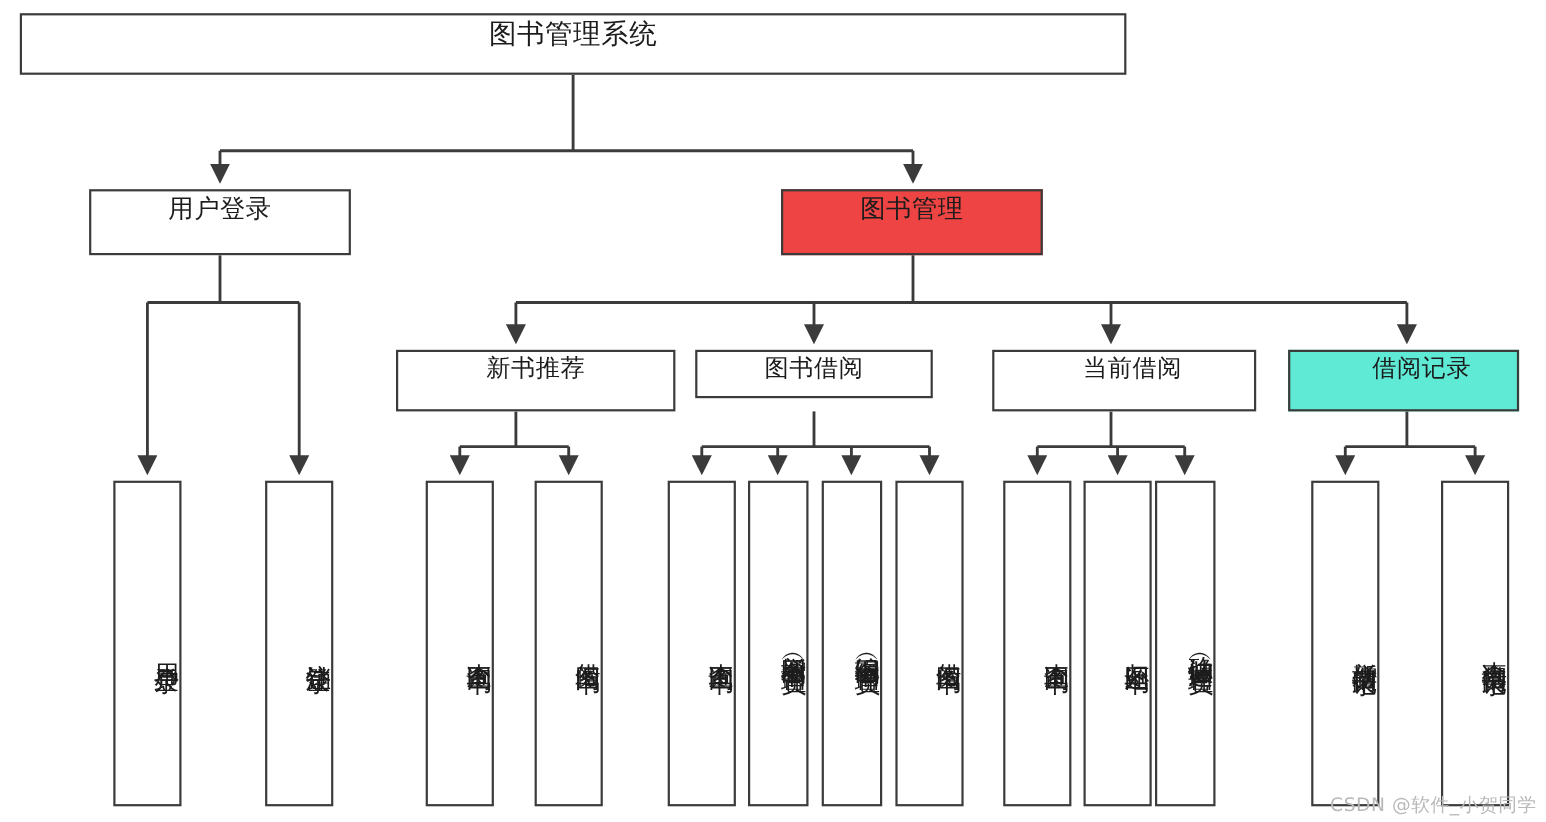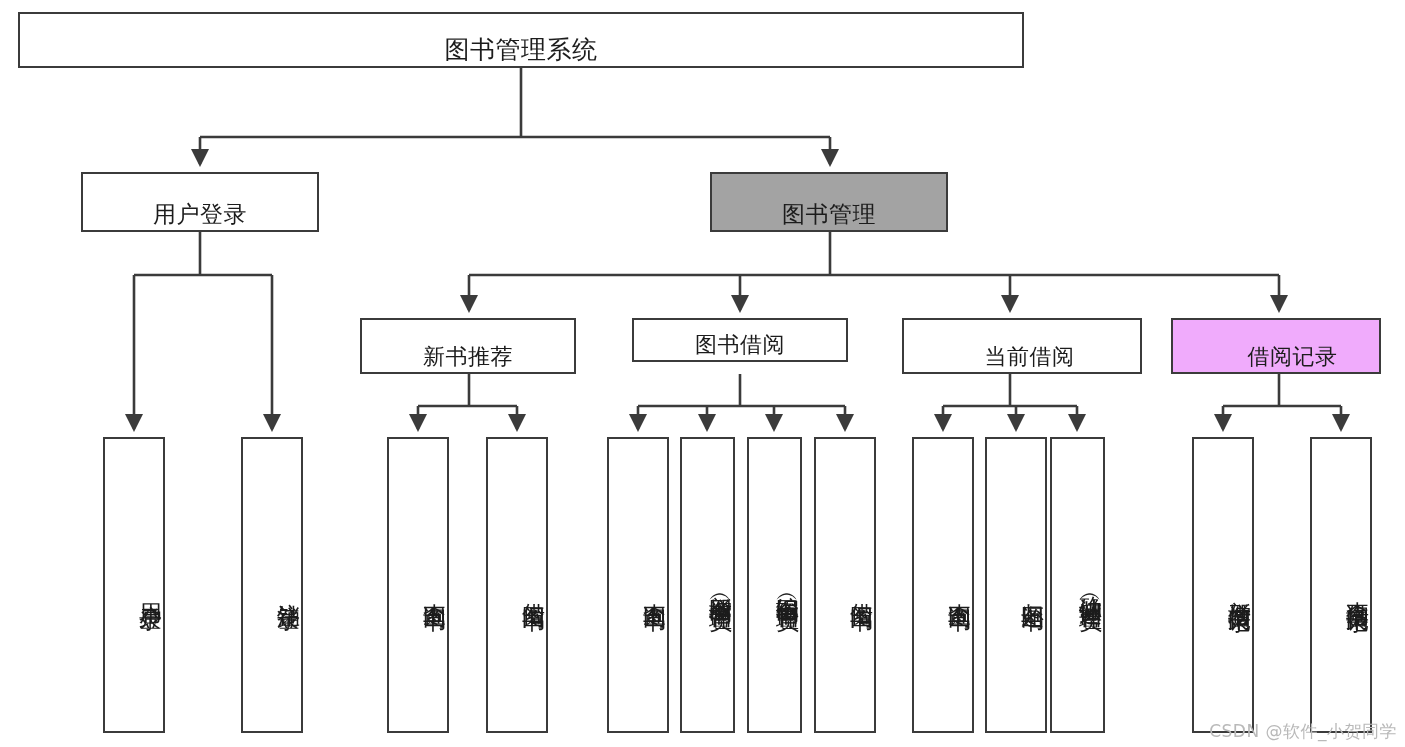--- a/index.html
+++ b/index.html
@@ -25,21 +25,21 @@
     width: 1405px;
     height: 747px;
     pointer-events: none;
   }
   .node {
     position: absolute;
     box-sizing: border-box;
     border: 2.5px solid #3b3b3b;
     background: #ffffff;
     display: flex;
-    align-items: flex-end;
+    align-items: flex-start;
     justify-content: center;
     color: #1c1c1c;
     letter-spacing: 0.5px;
   }
   .node.level0 {
     font-size: 25px;
   }
   .node.level1 {
     font-size: 23px;
   }
@@ -126,34 +126,34 @@
     </g>
   </svg>
 
   <div class="node level0" style="left: 18px; top: 12px; width: 1006px; height: 56px; border-color: rgb(59, 59, 59); background: rgb(255, 255, 255); color: rgb(28, 28, 28);">
     <span>图书管理系统</span>
   </div>
 
   <div class="node level1" style="left: 81px; top: 172px; width: 238px; height: 60px; border-color: rgb(59, 59, 59); background: rgb(255, 255, 255); color: rgb(28, 28, 28);">
     <span>用户登录</span>
   </div>
-  <div class="node level1" style="left: 710px; top: 172px; width: 238px; height: 60px; border-color: rgb(59, 59, 59); background: #a3a3a3; color: rgb(28, 28, 28);">
+  <div class="node level1" style="left: 710px; top: 172px; width: 238px; height: 60px; border-color: rgb(59, 59, 59); background: #ef4444; color: rgb(28, 28, 28);">
     <span>图书管理</span>
   </div>
 
-  <div class="node level2" style="left: 360px; top: 318px; width: 216px; height: 56px; border-color: rgb(59, 59, 59); background: rgb(255, 255, 255); color: rgb(28, 28, 28);">
+  <div class="node level2" style="left: 360px; top: 318px; width: 254px; height: 56px; border-color: rgb(59, 59, 59); background: rgb(255, 255, 255); color: rgb(28, 28, 28);">
     <span>新书推荐</span>
   </div>
   <div class="node level2" style="left: 632px; top: 318px; width: 216px; height: 44px; border-color: rgb(59, 59, 59); background: rgb(255, 255, 255); color: rgb(28, 28, 28);">
     <span>图书借阅</span>
   </div>
   <div class="node level2" style="left: 902px; top: 318px; width: 240px; height: 56px; border-color: rgb(59, 59, 59); background: rgb(255, 255, 255); color: rgb(28, 28, 28); padding-left: 15px;">
     <span>当前借阅</span>
   </div>
-  <div class="node level2" style="left: 1171px; top: 318px; width: 210px; height: 56px; border-color: rgb(59, 59, 59); background: #f0abfc; color: rgb(28, 28, 28); padding-left: 33px;">
+  <div class="node level2" style="left: 1171px; top: 318px; width: 210px; height: 56px; border-color: rgb(59, 59, 59); background: #5eead4; color: rgb(28, 28, 28); padding-left: 33px;">
     <span>借阅记录</span>
   </div>
 
   <div class="node leaf" style="left: 103px; top: 437px; width: 62px; height: 296px; border-color: rgb(59, 59, 59); background: rgb(255, 255, 255); color: rgb(28, 28, 28);">
     <span>用户登录</span>
   </div>
   <div class="node leaf" style="left: 241px; top: 437px; width: 62px; height: 296px; border-color: rgb(59, 59, 59); background: rgb(255, 255, 255); color: rgb(28, 28, 28);">
     <span>注销登录</span>
   </div>
   <div class="node leaf" style="left: 387px; top: 437px; width: 62px; height: 296px; border-color: rgb(59, 59, 59); background: rgb(255, 255, 255); color: rgb(28, 28, 28);">

